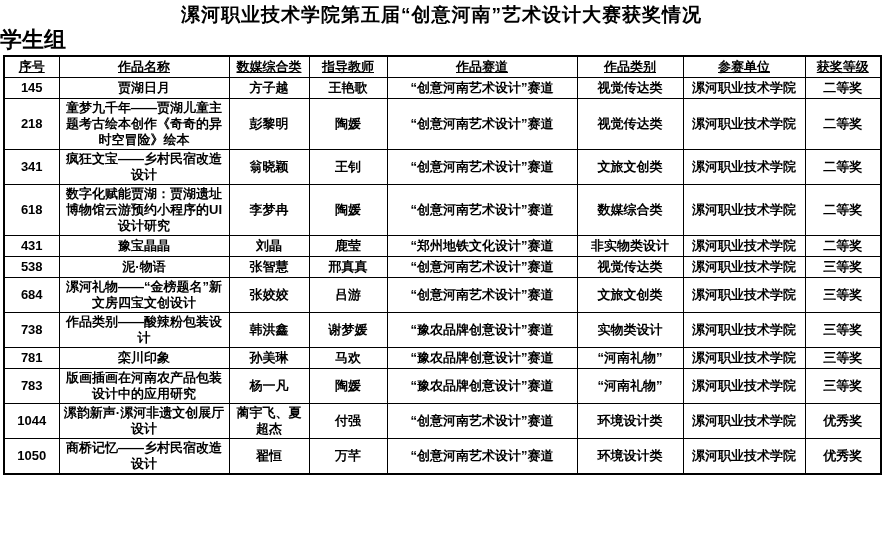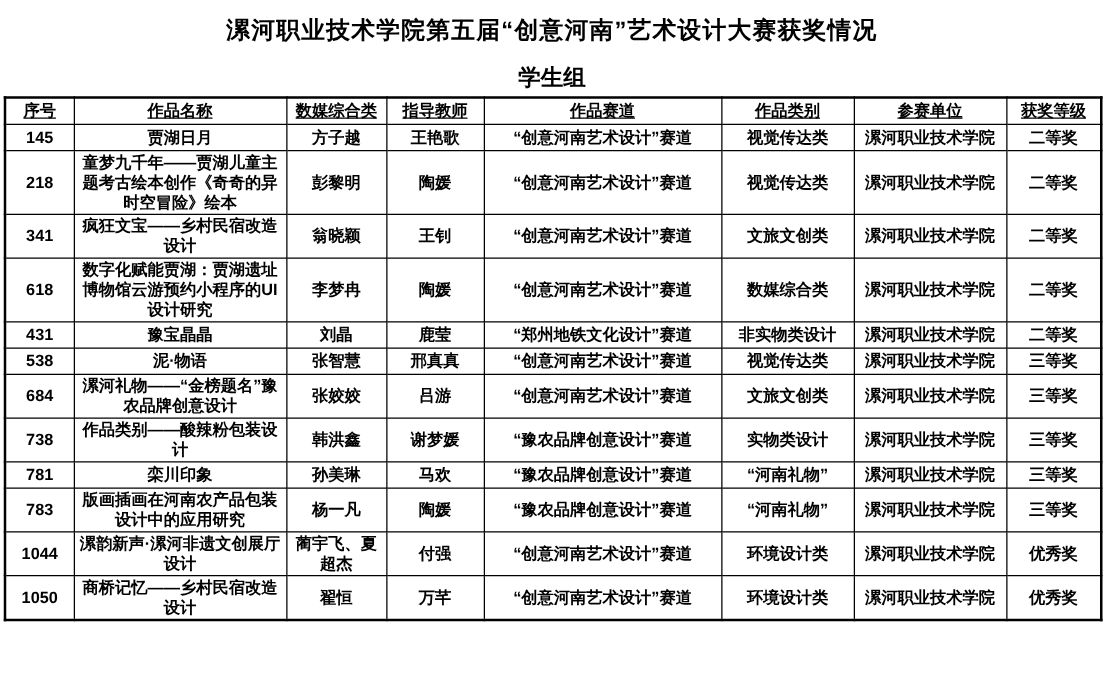--- a/index.html
+++ b/index.html
@@ -9,35 +9,35 @@
     width: 883px;
     height: 545px;
     overflow: hidden;
     font-family: "Liberation Sans", "DejaVu Sans", sans-serif;
     color: #000000;
   }
   .doc {
     width: 883px;
     height: 545px;
     box-sizing: border-box;
-    padding-top: 12px;
+    padding-top: 2px;
   }
   .doc-title {
     text-align: center;
     font-size: 19px;
     font-weight: bold;
     line-height: 26px;
     letter-spacing: 1px;
   }
   .doc-subtitle {
-    text-align: center;
-    font-size: 18px;
+    text-align: left;
+    font-size: 22px;
     font-weight: bold;
     line-height: 24px;
-    margin-top: 12px;
+    margin-top: 0;
   }
   table.award-table {
     border-collapse: collapse;
     table-layout: fixed;
     width: 877px;
     margin: 3px 3px 0 3px;
     border: 2px solid #000000;
   }
   table.award-table th,
   table.award-table td {
@@ -153,21 +153,21 @@
           <td>泥·物语</td>
           <td>张智慧</td>
           <td>邢真真</td>
           <td>“创意河南艺术设计”赛道</td>
           <td>视觉传达类</td>
           <td>漯河职业技术学院</td>
           <td>三等奖</td>
         </tr>
         <tr>
           <td>684</td>
-          <td>漯河礼物——“金榜题名”豫农品牌创意设计</td>
+          <td>漯河礼物——“金榜题名”新文房四宝文创设计</td>
           <td>张姣姣</td>
           <td>吕游</td>
           <td>“创意河南艺术设计”赛道</td>
           <td>文旅文创类</td>
           <td>漯河职业技术学院</td>
           <td>三等奖</td>
         </tr>
         <tr>
           <td>738</td>
           <td>作品类别——酸辣粉包装设计</td>

